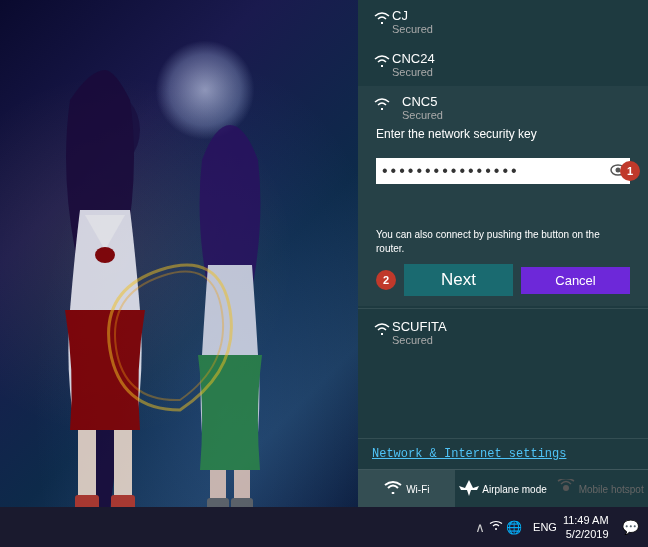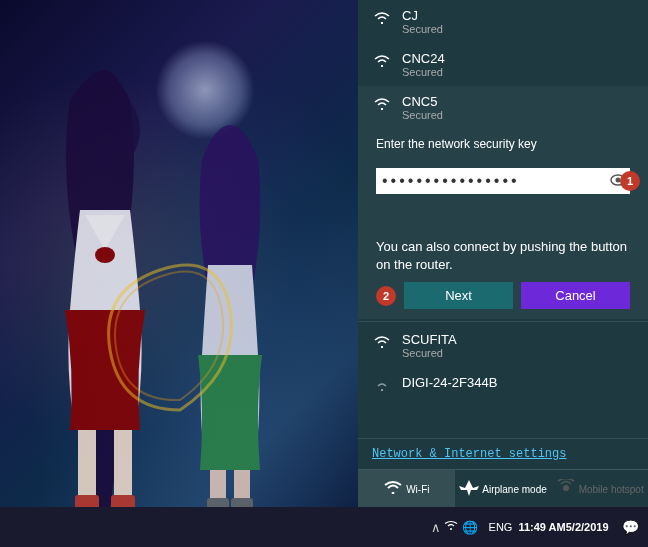--- a/index.html
+++ b/index.html
@@ -58,26 +58,26 @@
       margin-right: 4px;
     }
 
     .taskbar-icon {
       color: #ccc;
       font-size: 13px;
     }
 
     .taskbar-time {
       display: flex;
+      flex-direction: column;
       align-items: flex-end;
       color: #fff;
       font-size: 11px;
       line-height: 1.3;
       margin-right: 4px;
-      font-weight: bold;
     }
 
     .taskbar-notification {
       color: #ccc;
       font-size: 14px;
       margin-left: 4px;
     }
 
     
     .wifi-panel {
@@ -88,21 +88,20 @@
       background: #1e3a40;
       display: flex;
       flex-direction: column;
       z-index: 5;
     }
 
     .wifi-item {
       padding: 8px 14px;
       display: flex;
       align-items: flex-start;
-      gap: 10px;
       cursor: pointer;
       border-bottom: none;
     }
 
     .wifi-icon {
       color: #fff;
       font-size: 18px;
       margin-top: 2px;
       flex-shrink: 0;
     }
@@ -189,21 +188,21 @@
       transform: translateY(-50%);
       background: none;
       border: none;
       cursor: pointer;
       color: #555;
       font-size: 14px;
     }
 
     .router-hint {
       color: #fff;
-      font-size: 13px;
+      font-size: 10px;
       margin-bottom: 8px;
       line-height: 1.4;
       margin-top: 44px;
     }
 
     .action-buttons {
       display: flex;
       align-items: center;
       gap: 8px;
       margin-bottom: 4px;
@@ -221,21 +220,21 @@
       font-size: 11px;
       font-weight: bold;
       flex-shrink: 0;
     }
 
     .btn-next {
       flex: 1;
       background: #1a6a70;
       border: none;
       color: #fff;
-      font-size: 13px;
+      font-size: 17px;
       padding: 6px 0;
       cursor: pointer;
       text-align: center;
     }
 
     .btn-cancel {
       flex: 1;
       background: #6d28d9;
       border: none;
       color: #fff;
@@ -446,31 +445,20 @@
         <path d="M6,9 Q10,5 14,9" stroke="white" stroke-width="1.5" fill="none"></path>
         <path d="M3,6 Q10,0 17,6" stroke="white" stroke-width="1.5" fill="none"></path>
       </svg>
     </div>
     <div class="wifi-info">
       <span class="wifi-name">SCUFITA</span>
       <span class="wifi-status">Secured</span>
     </div>
   </div>
 
-  <div class="wifi-item">
-    <div class="wifi-icon" style="opacity:0.5">
-      <svg width="20" height="16" viewBox="0 0 20 16" fill="white">
-        <path d="M10,12 L10,14" stroke="white" stroke-width="2"></path>
-        <path d="M6,9 Q10,5 14,9" stroke="white" stroke-width="1.5" fill="none"></path>
-      </svg>
-    </div>
-    <div class="wifi-info">
-      <span class="wifi-name">DIGI-24-2F344B</span>
-    </div>
-  </div>
 
   <div style="flex:1"></div>
 
   <div class="network-settings">
     <a class="network-settings-link" href="#">Network &amp; Internet settings</a>
   </div>
 
   <div class="panel-tabs">
 
     <div class="panel-tab active">

